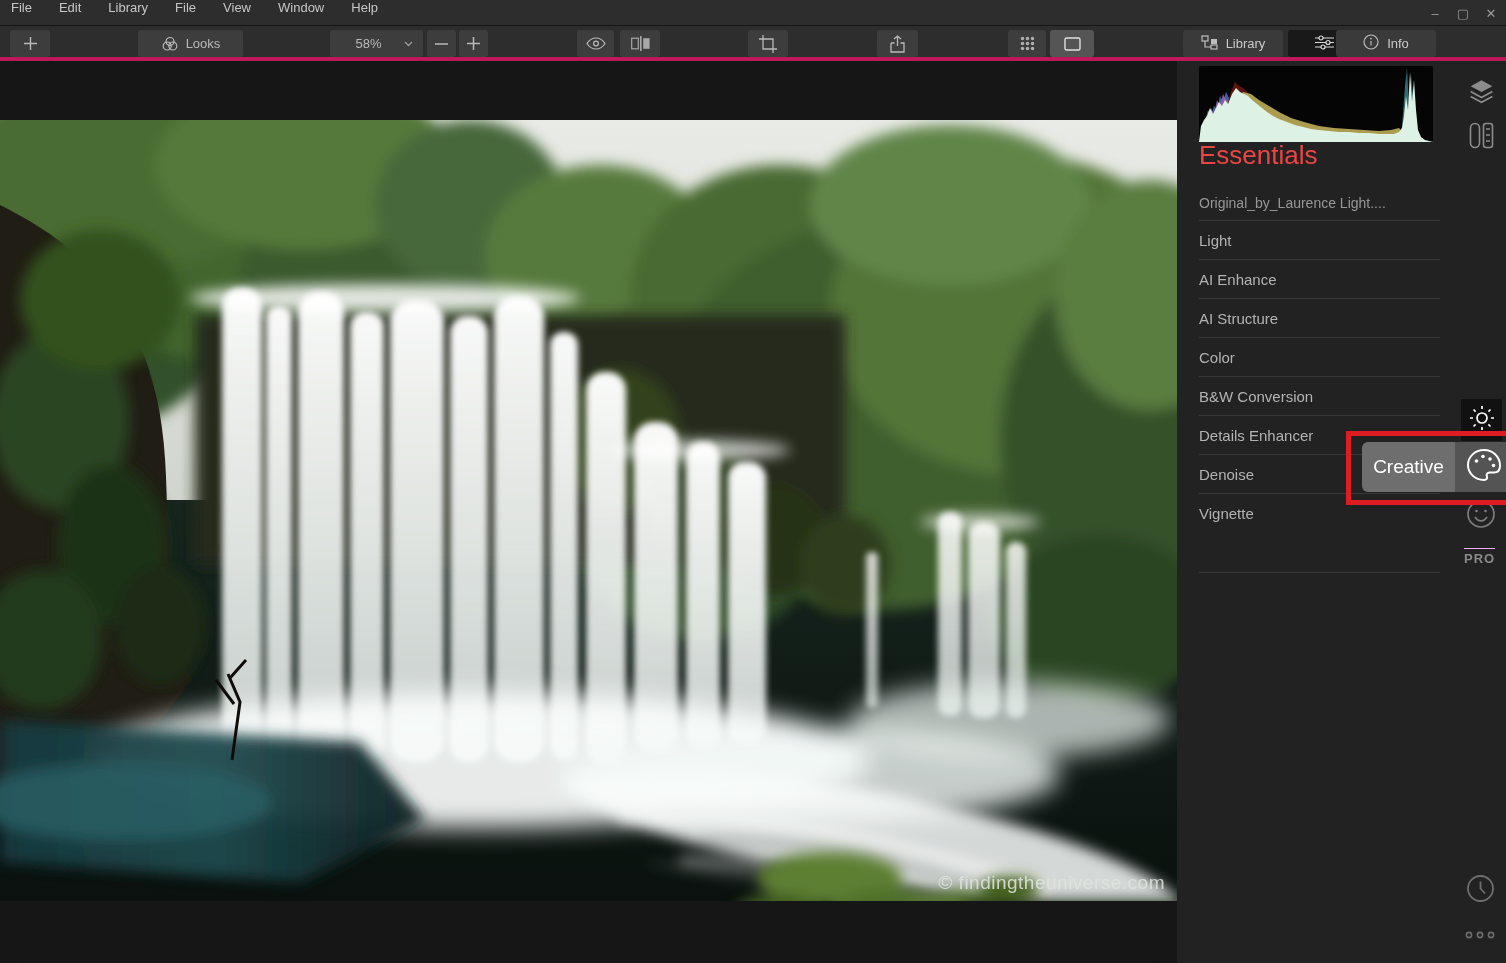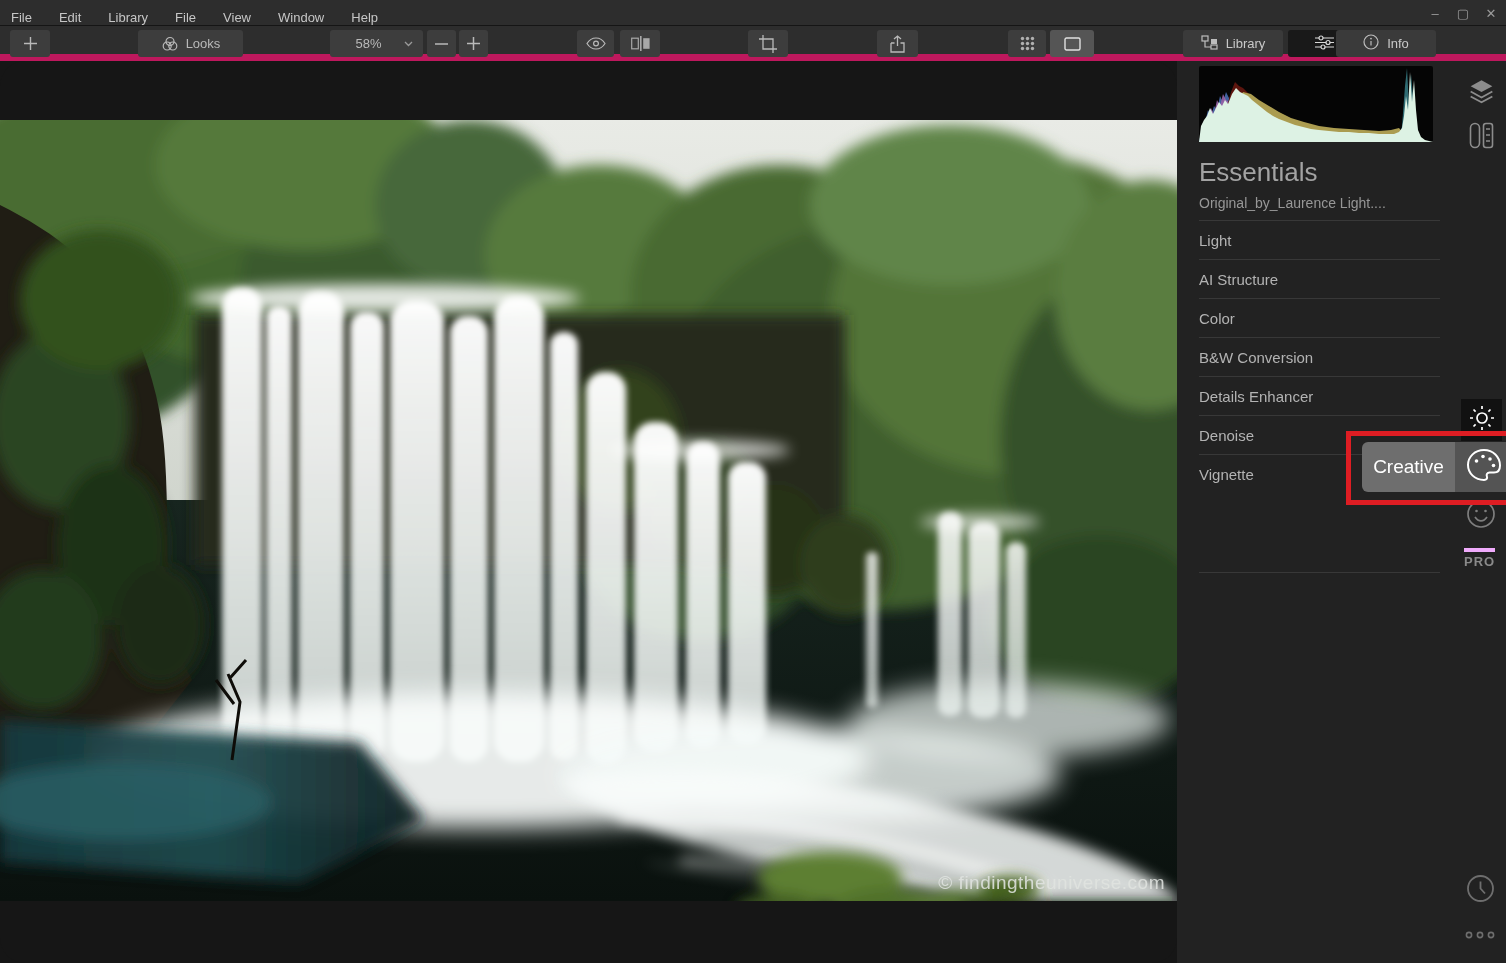--- a/index.html
+++ b/index.html
@@ -1,62 +1,62 @@
 <!DOCTYPE html>
 <html><head>
 <meta charset="utf-8">
 <style>
   * { margin:0; padding:0; box-sizing:border-box; }
   html,body { width:1506px; height:963px; overflow:hidden; background:#161616;
               font-family:"Liberation Sans", sans-serif; }
 
   
   .menubar { position:absolute; left:0; top:0; width:1506px; height:26px;
-             background:#2d2d2d; display:flex; align-items:flex-end;
+             background:#2d2d2d; display:flex; align-items:flex-start;
              border-bottom:1px solid #151515; z-index:30; }
   .menubar .menus { display:flex; gap:27px; padding-left:11px; }
   .menu-item { font-size:13px; color:#c6c6c6; cursor:default; }
   .winctl { position:absolute; right:6px; top:0; height:26px; display:flex; align-items:center; gap:10px; }
   .winctl span { color:#9a9a9a; font-size:13px; width:18px; text-align:center; }
 
   
   .toolbar { position:absolute; left:0; top:26px; width:1506px; height:35px;
-             background:#2d2d2d; border-bottom:7px solid #be185d; z-index:30; }
+             background:#2d2d2d; border-bottom:4px solid #be185d; z-index:30; }
   .tbtn { position:absolute; top:4px; height:27px; background:#3d3d3d; border-radius:3px;
           display:flex; align-items:center; justify-content:center; gap:7px;
           color:#b9b9b9; font-size:13px; }
   .tbtn svg { display:block; }
   .tbtn.sel { background:#555555; }
   .tab { position:absolute; top:4px; height:27px; border-radius:3px; background:#3a3a3a;
          display:flex; align-items:center; justify-content:center; gap:8px;
          color:#c9c9c9; font-size:13px; }
   .tab.active { background:#191919; color:#d9d9d9; }
 
   
   .canvas { position:absolute; left:0; top:61px; width:1177px; height:902px; background:#161616;border-radius:25px; }
   .photo { position:absolute; left:0; top:59px; width:1177px; height:781px; }
   .watermark { position:absolute; right:12px; bottom:7px; font-size:19px;
                color:rgba(224,228,224,0.88); letter-spacing:0.5px; }
 
   
   .panel { position:absolute; left:1177px; top:61px; width:329px; height:902px; background:#222222; }
   .histogram { position:absolute; left:22px; top:5px; width:234px; height:76px;
                background:#050505; border-radius:2px; }
-  .panel-title { position:absolute; left:22px; top:96px; font-size:26px; color:#a3a3a3; font-weight:400; }
+  .panel-title { position:absolute; left:22px; top:79px; font-size:26px; color:#ef4444; font-weight:400; }
   .panel-sub { position:absolute; left:22px; top:134px; font-size:14px; color:#979797; }
   .tool-list { position:absolute; left:22px; top:159px; width:241px; }
   .tool-row { height:39px; display:flex; align-items:center; border-top:1px solid #383838;
               color:#b3b3b3; font-size:15px; cursor:default; }
 
   
   .rail-icon { position:absolute; display:flex; align-items:center; justify-content:center; }
   .sun-active { position:absolute; left:1461px; top:399px; width:41px; height:42px;
                 background:#111111; display:flex; align-items:center; justify-content:center; z-index:5; }
   .pro { position:absolute; left:1464px; top:548px; color:#8a8a8a; font-size:13px; font-weight:bold;
-         letter-spacing:1px; border-top:4px solid #f0abfc; padding-top:2px; }
+         letter-spacing:1px; border-top:1px solid #f0abfc; padding-top:2px; }
 
   
   .tooltip { position:absolute; left:1362px; top:442px; height:50px; width:150px;
              display:flex; z-index:10; border-radius:6px 0 0 6px; overflow:hidden; }
   .tooltip .label-cell { width:93px; background:#6e6e6e; color:#ffffff; font-size:19px;
                          display:flex; align-items:center; justify-content:center; }
   .tooltip .icon-cell { flex:1; background:#545454; display:flex; align-items:center; justify-content:center; }
   .redbox { position:absolute; left:1346px; top:431px; width:166px; height:74px;
             border:5px solid #de1d23; z-index:20; }
 </style>
@@ -367,20 +367,23 @@
 
   <div class="panel-title">Essentials</div>
   <div class="panel-sub">Original_by_Laurence Light....</div>
 
   <div class="tool-list">
 
       <div class="tool-row">
         <span>Light</span>
       </div>
 
+      <div class="tool-row">
+        <span>AI Enhance</span>
+      </div>
 
       <div class="tool-row">
         <span>AI Structure</span>
       </div>
 
       <div class="tool-row">
         <span>Color</span>
       </div>
 
       <div class="tool-row">

